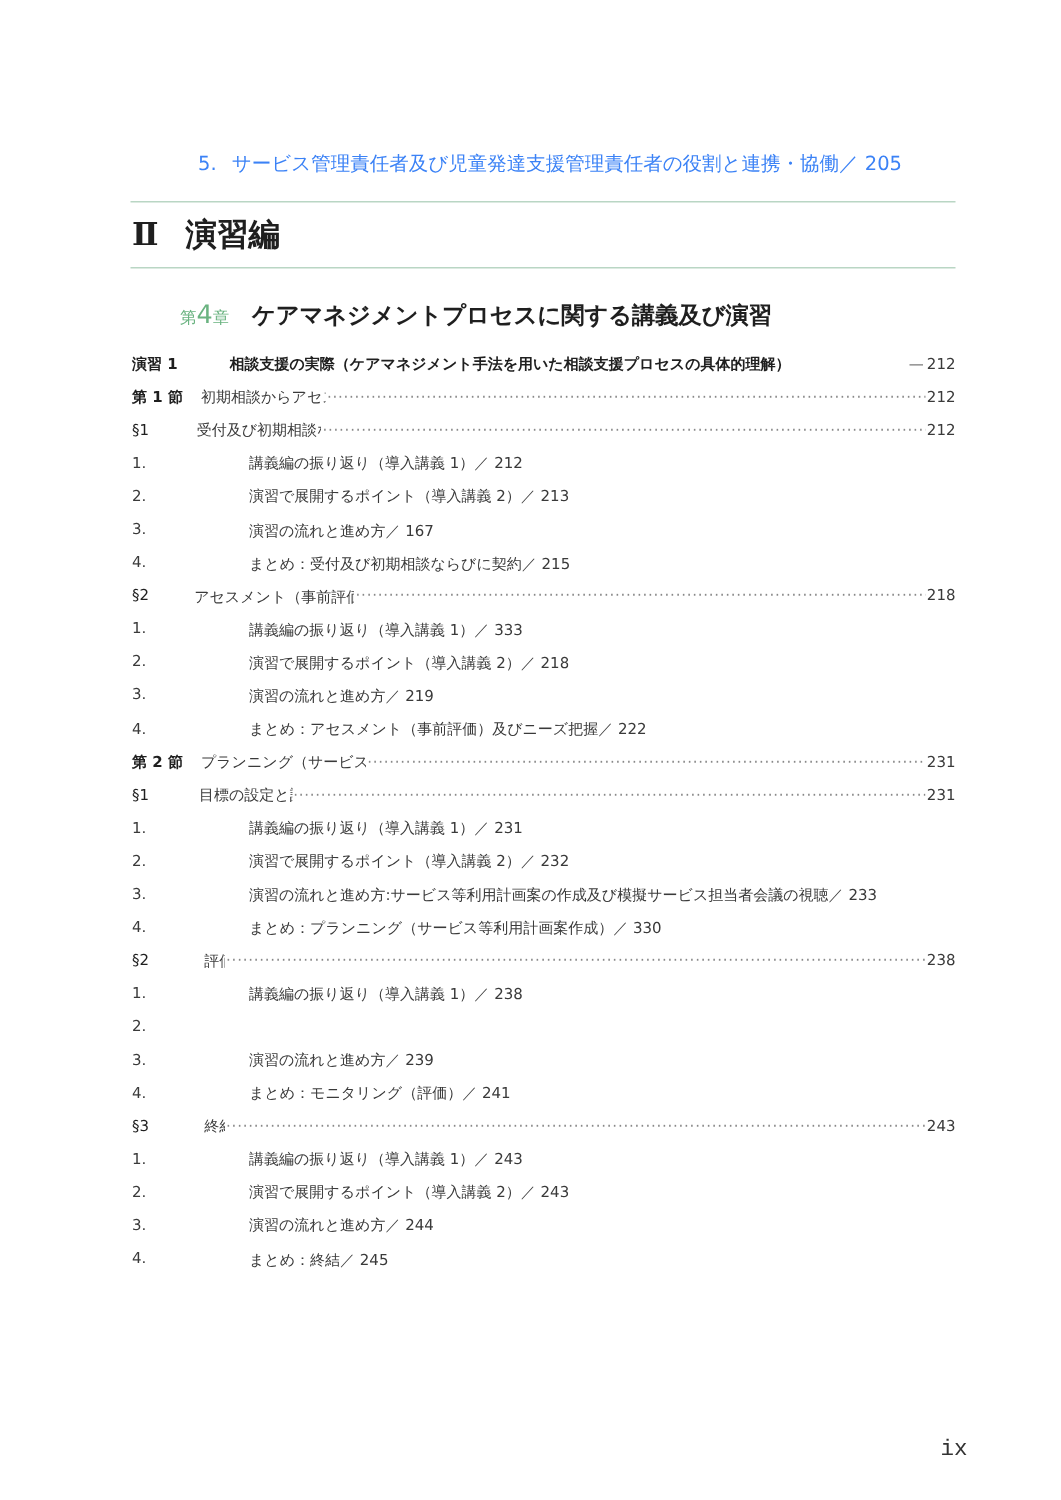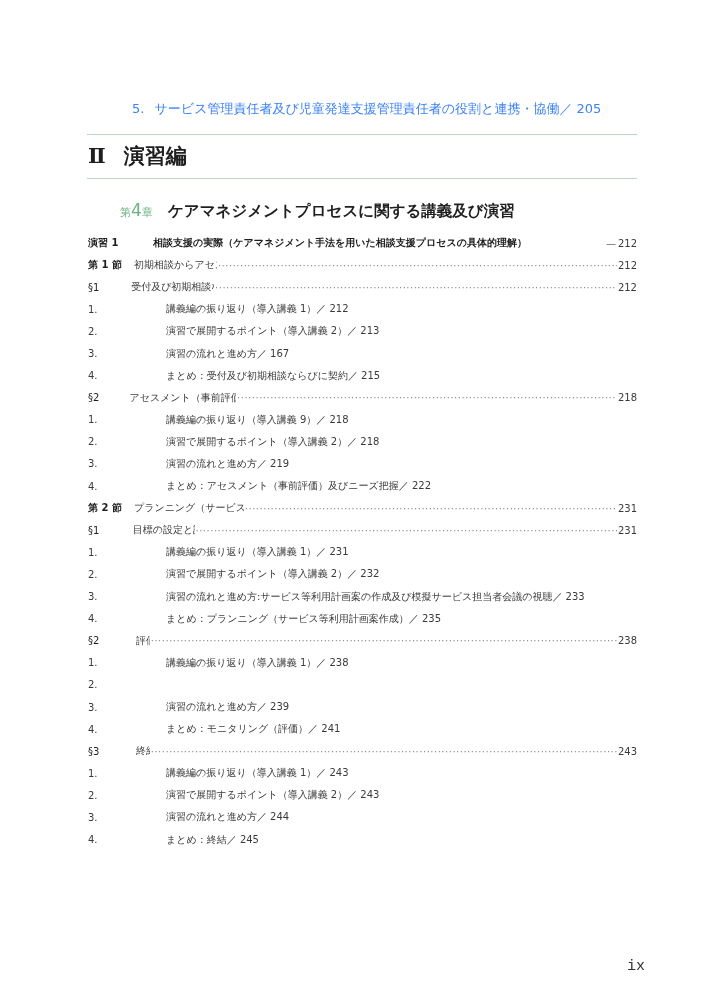--- a/index.html
+++ b/index.html
@@ -91,21 +91,21 @@
       <span class="ttl">まとめ：受付及び初期相談ならびに契約／ 215</span>
     </div>
     <div class="row lvl-sub">
       <span class="lbl">§2</span>
       <span class="ttl">アセスメント（事前評価）及びニーズ把握</span>
       <span class="leader"></span>
       <span class="pg">218</span>
     </div>
     <div class="row lvl-item">
       <span class="lbl">1.</span>
-      <span class="ttl">講義編の振り返り（導入講義 9）／ 218</span>
+      <span class="ttl">講義編の振り返り（導入講義 1）／ 333</span>
     </div>
     <div class="row lvl-item">
       <span class="lbl">2.</span>
       <span class="ttl">演習で展開するポイント（導入講義 2）／ 218</span>
     </div>
     <div class="row lvl-item">
       <span class="lbl">3.</span>
       <span class="ttl">演習の流れと進め方／ 219</span>
     </div>
     <div class="row lvl-item">
@@ -131,21 +131,21 @@
     <div class="row lvl-item">
       <span class="lbl">2.</span>
       <span class="ttl">演習で展開するポイント（導入講義 2）／ 232</span>
     </div>
     <div class="row lvl-item">
       <span class="lbl">3.</span>
       <span class="ttl">演習の流れと進め方:サービス等利用計画案の作成及び模擬サービス担当者会議の視聴／ 233</span>
     </div>
     <div class="row lvl-item">
       <span class="lbl">4.</span>
-      <span class="ttl">まとめ：プランニング（サービス等利用計画案作成）／ 235</span>
+      <span class="ttl">まとめ：プランニング（サービス等利用計画案作成）／ 330</span>
     </div>
     <div class="row lvl-sub">
       <span class="lbl">§2</span>
       <span class="ttl">評価</span>
       <span class="leader"></span>
       <span class="pg">238</span>
     </div>
     <div class="row lvl-item">
       <span class="lbl">1.</span>
       <span class="ttl">講義編の振り返り（導入講義 1）／ 238</span>

